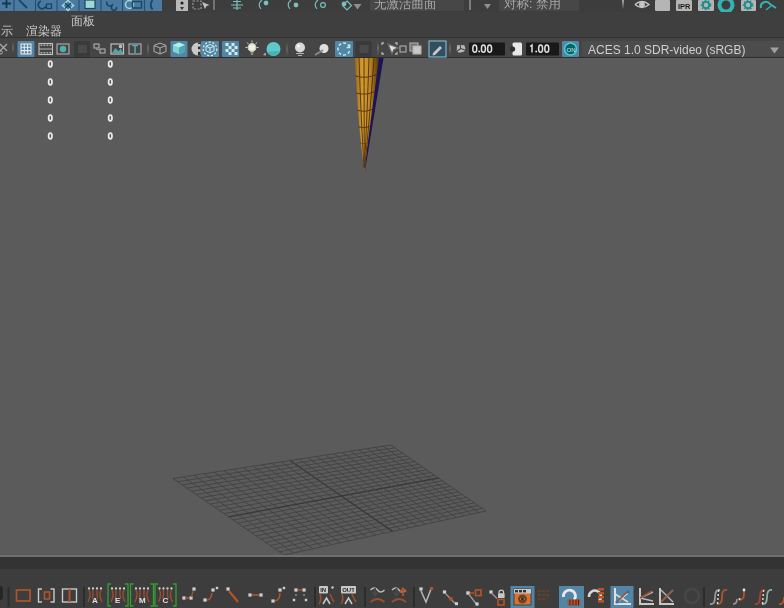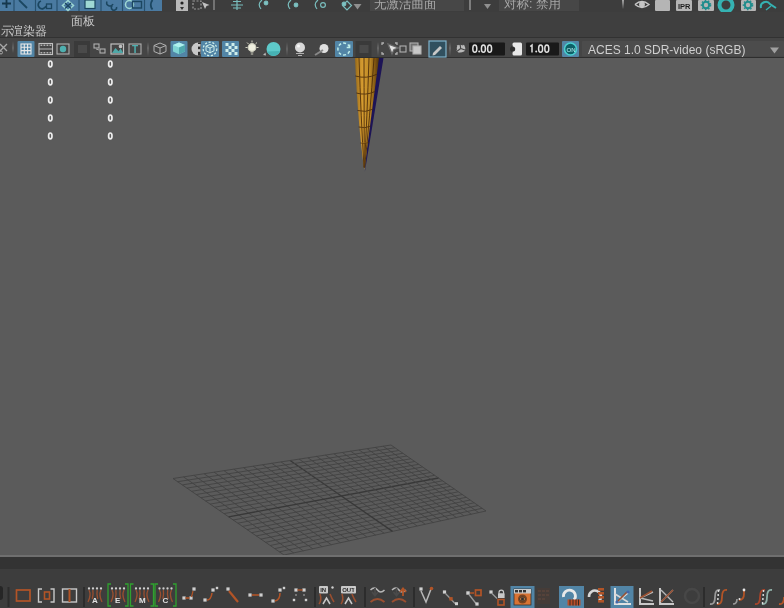--- a/index.html
+++ b/index.html
@@ -84,21 +84,21 @@
     </g>
   </g>
 </svg>
 <div class="abs" style="left:370px;top:0;width:94px;height:11px;background:#474747;"></div>
 <div class="abs txt" style="left:374px;top:-3px;height:14px;line-height:14px;font-size:12.5px;color:#a8a8a8;">无激活曲面</div>
 <div class="abs" style="left:499px;top:0;width:80px;height:11px;background:#474747;"></div>
 <div class="abs txt" style="left:504px;top:-3px;height:14px;line-height:14px;font-size:12.5px;color:#a8a8a8;">对称: 禁用</div>
 
 <div class="abs" style="left:0;top:12px;width:784px;height:25px;background:#3f3f3f;border-bottom:1px solid #323232;"></div>
 <div class="abs txt" style="left:1px;top:23px;">示</div>
-<div class="abs txt" style="left:11px;top:23px;">渲染器</div>
+<div class="abs txt" style="left:26px;top:23px;">渲染器</div>
 <div class="abs txt" style="left:71px;top:13px;">面板</div>
 
 <div class="abs" style="left:0;top:38px;width:784px;height:19px;background:#454545;border-bottom:1px solid #2e2e2e;"></div>
 <svg class="abs" style="left:0;top:38px" width="784" height="23">
   <g>
 
     <path d="M0,6 l7,7 M0,13 l7,-7" stroke="#a8a8a8" stroke-width="1.3"></path>
       <circle cx="1" cy="14.5" r="1.5" fill="none" stroke="#a8a8a8"></circle>
     <path d="M12,3 l1,7 1,-7 l-1,12" fill="#909090"></path>
 

